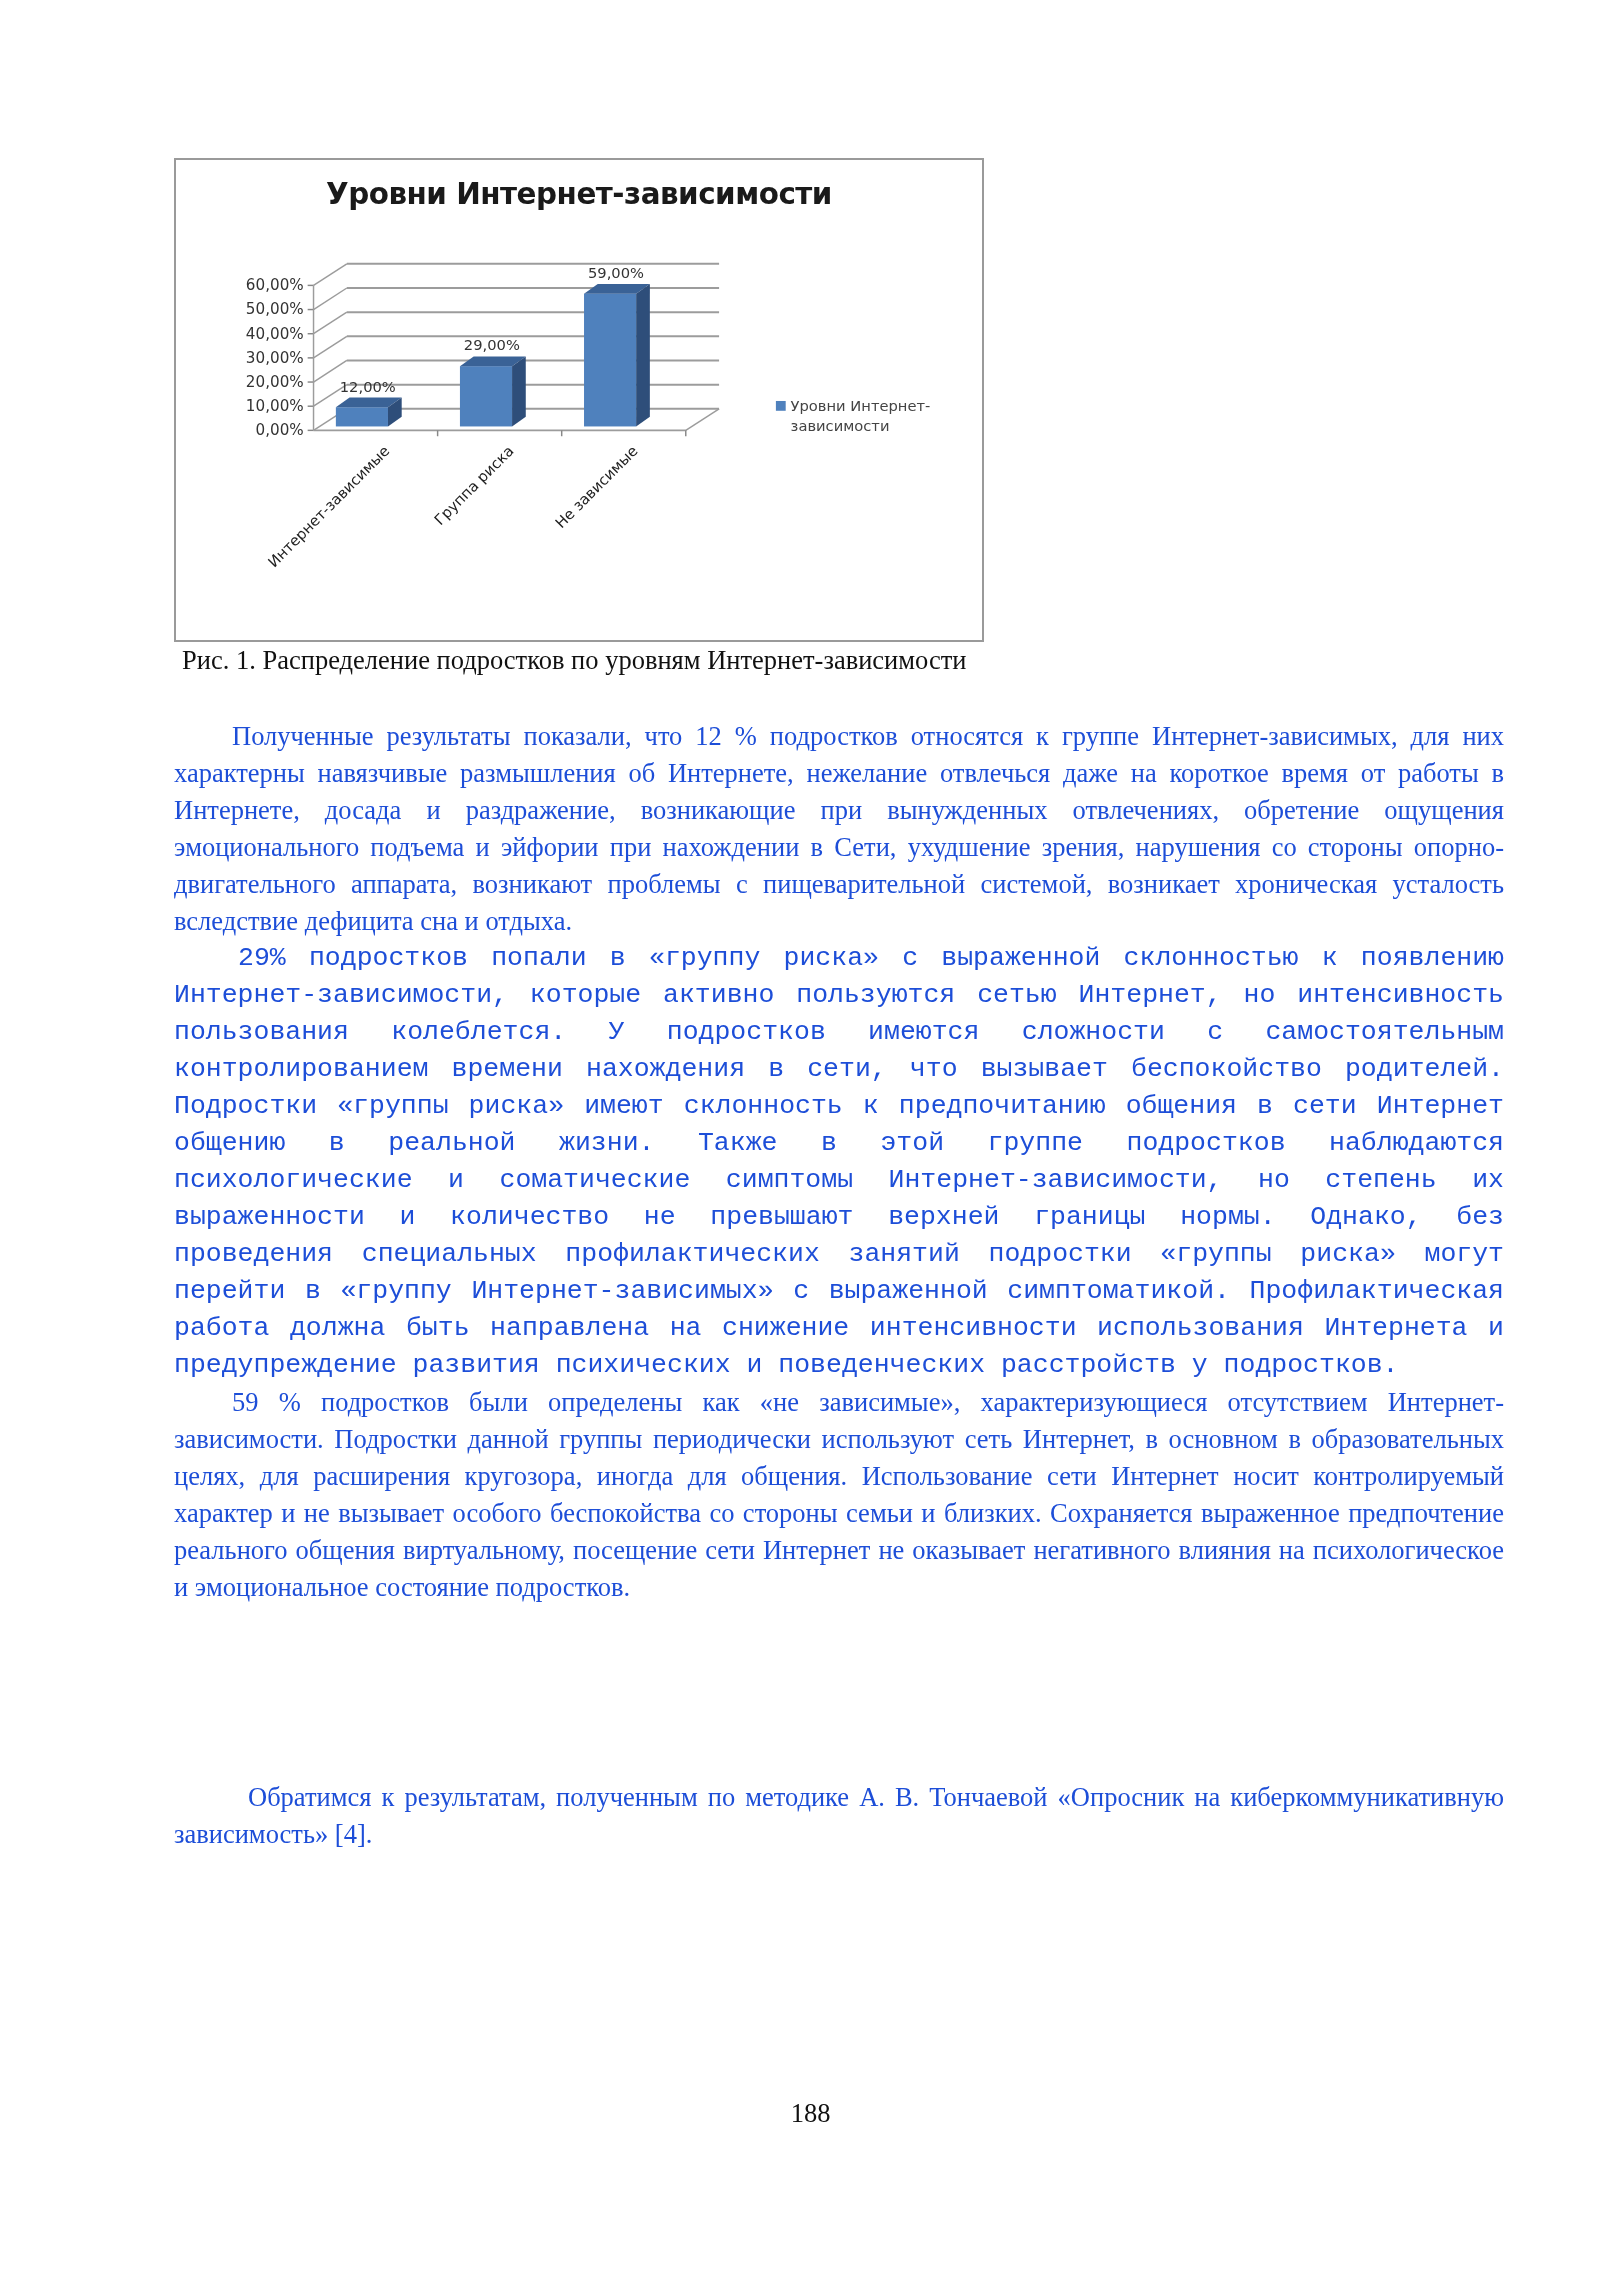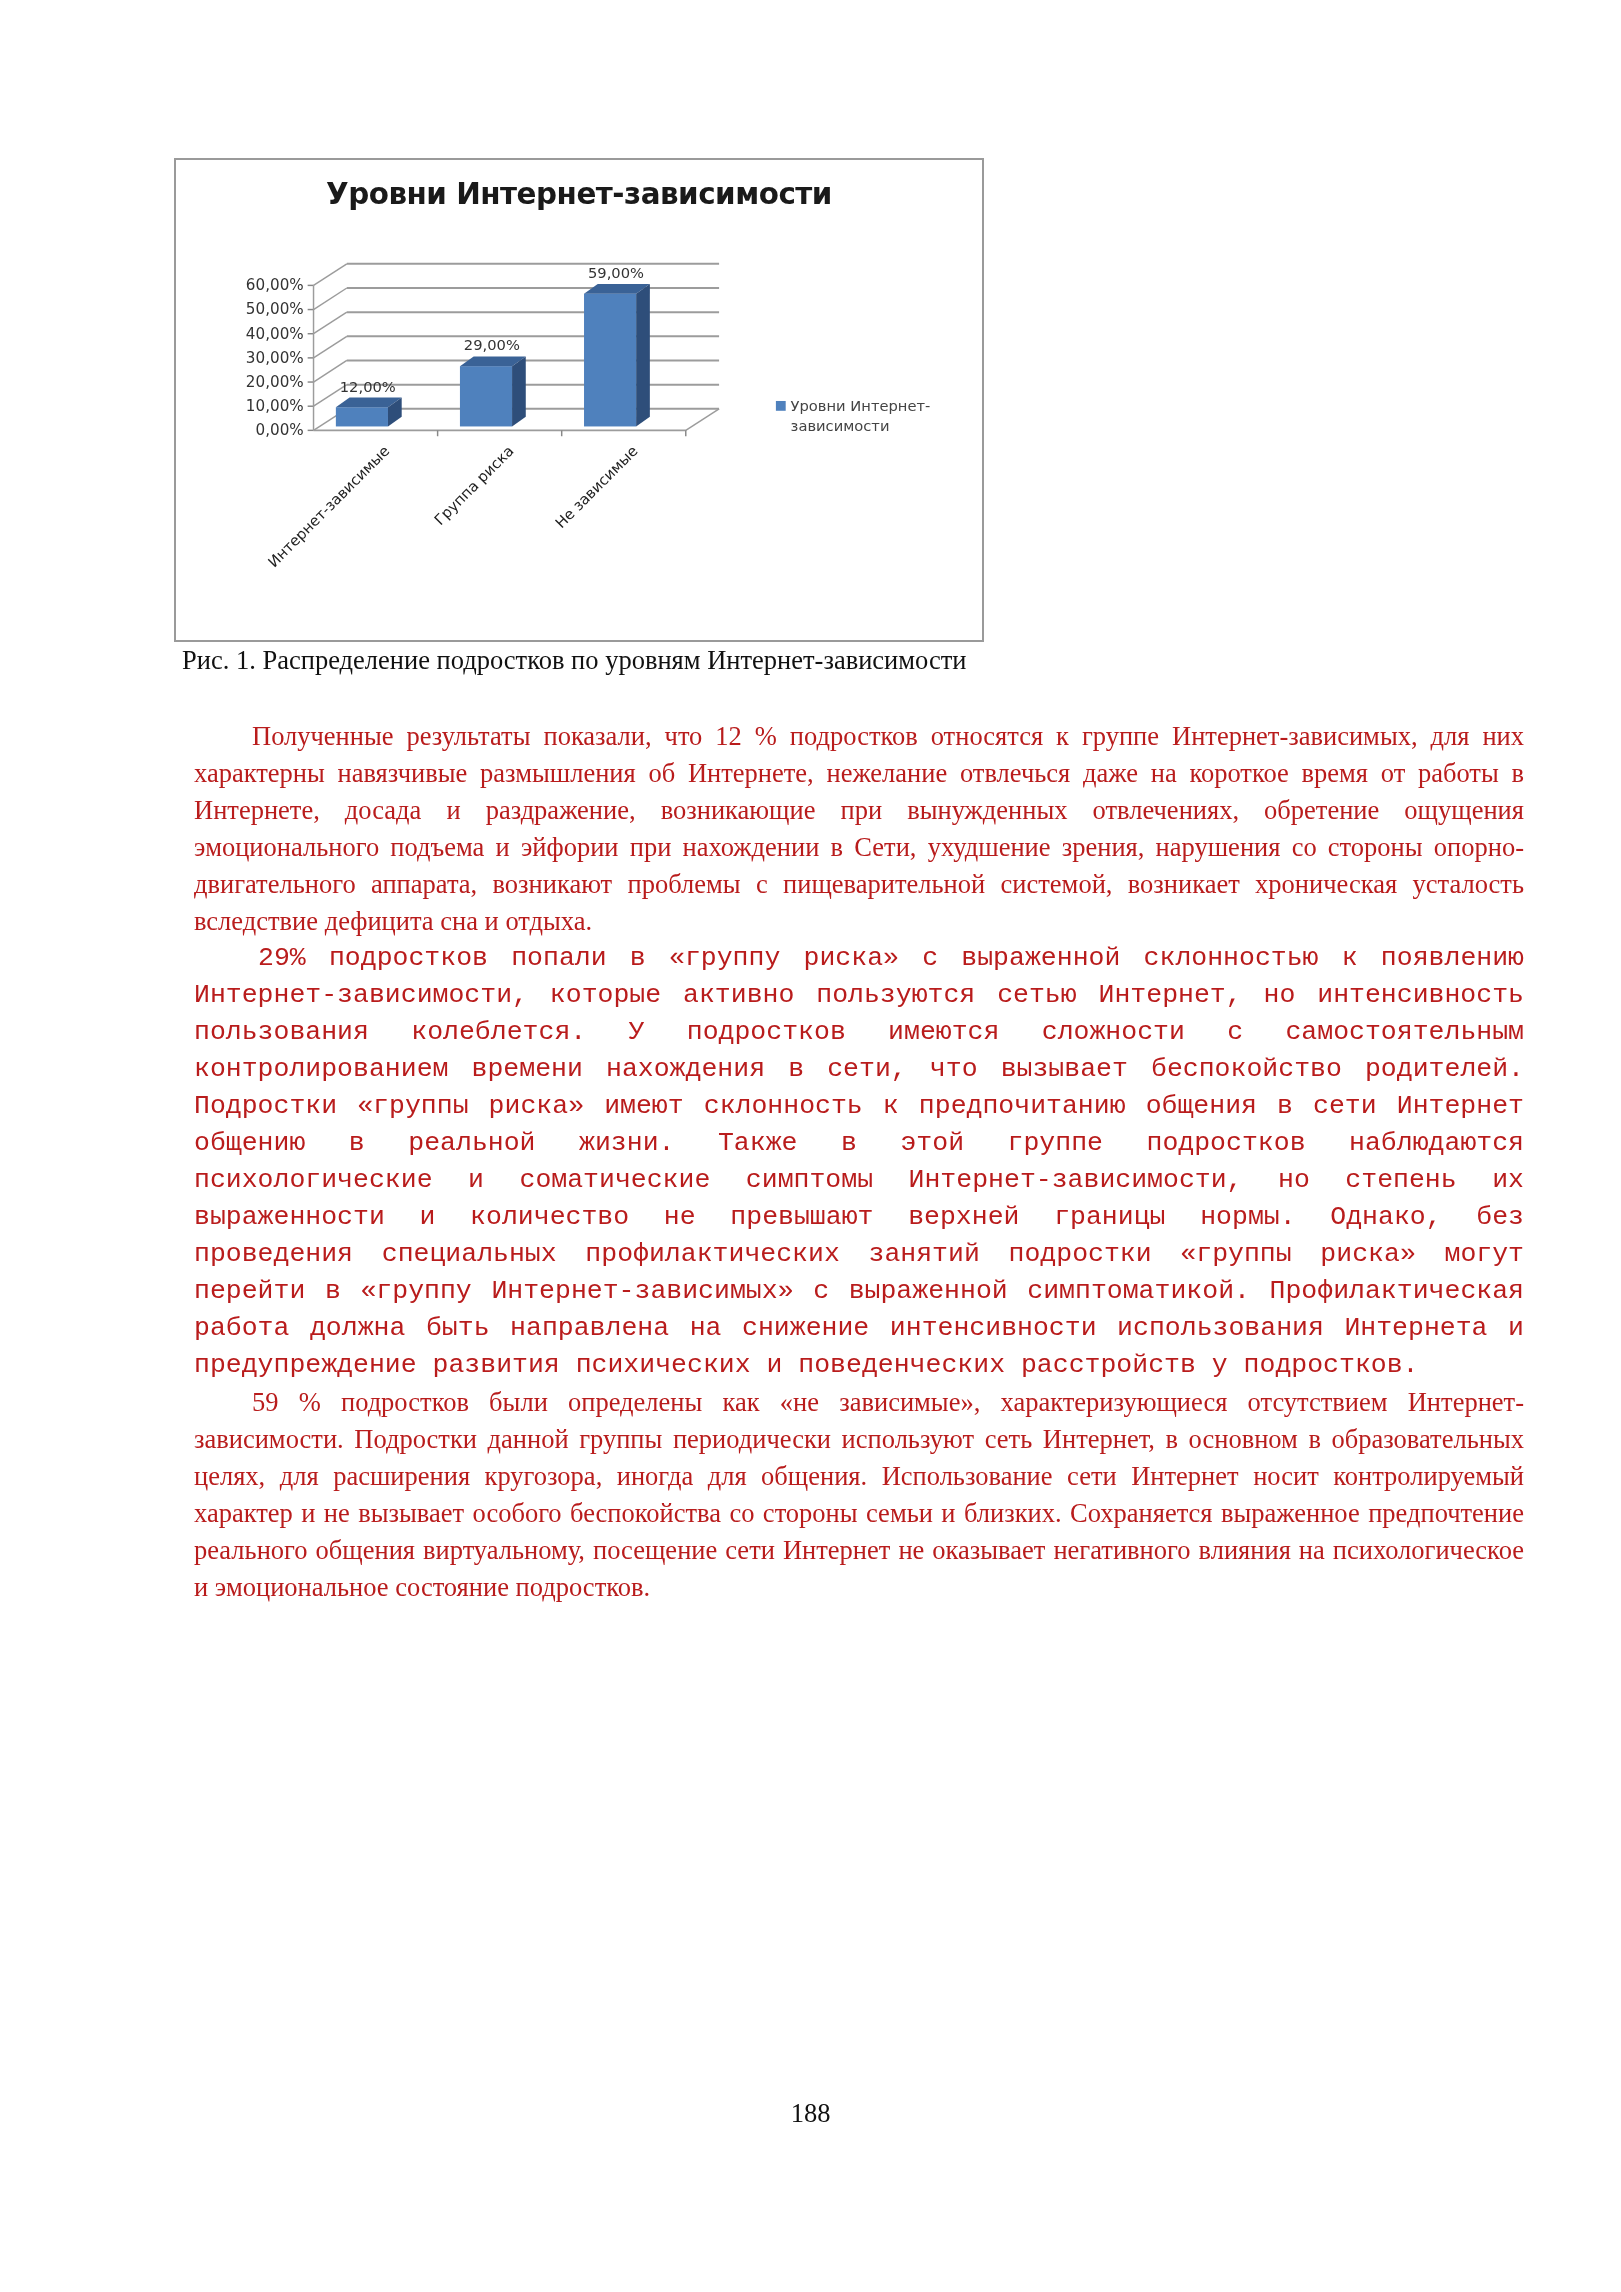--- a/index.html
+++ b/index.html
@@ -17,23 +17,22 @@
     .cat-label { font-family: "DejaVu Sans", sans-serif; font-size: 15px; fill: #222; }
     .legend-text { font-family: "DejaVu Sans", sans-serif; font-size: 15px; fill: #444; }
 
     .caption {
       position: absolute; left: 174px; top: 645px;
       font-family: "Liberation Serif", serif; font-size: 26.5px; color: #111; white-space: nowrap; margin-left: 8px;
     }
 
     .body-text {
       position: absolute; left: 174px; width: 1330px;
-      font-family: "Liberation Serif", serif; font-size: 26.5px; line-height: 37px; color: #b91c1c;
+      font-family: "Liberation Serif", serif; font-size: 26.5px; line-height: 37px; color: #1d4ed8;
       text-align: justify;
-      margin-left: 20px;
     }
     .body-text p { margin: 0; text-indent: 58px; }
     .body-text p.indent-wide { text-indent: 64px; font-family: Liberation Mono, monospace; }
     #para-block { top: 718px; }
     #closing-block { top: 1779px; }
     #closing-block p { text-indent: 74px; }
 
     .page-number {
       position: absolute; left: 0; width: 1621px; top: 2098px; text-align: center;
       font-family: "Liberation Serif", serif; font-size: 26.5px; color: #111;
@@ -113,16 +112,19 @@
   </div>
 
   <div class="caption">Рис. 1. Распределение подростков по уровням Интернет-зависимости</div>
 
   <div class="body-text" id="para-block">
     <p>Полученные результаты показали, что 12 % подростков относятся к группе Интернет-зависимых, для них характерны навязчивые размышления об Интернете, нежелание отвлечься даже на короткое время от работы в Интернете, досада и раздражение, возникающие при вынужденных отвлечениях, обретение ощущения эмоционального подъема и эйфории при нахождении в Сети, ухудшение зрения, нарушения со стороны опорно-двигательного аппарата, возникают проблемы с пищеварительной системой, возникает хроническая усталость вследствие дефицита сна и отдыха.</p>
     <p class="indent-wide">29% подростков попали в «группу риска» с выраженной склонностью к появлению Интернет-зависимости, которые активно пользуются сетью Интернет, но интенсивность пользования колеблется. У подростков имеются сложности с самостоятельным контролированием времени нахождения в сети, что вызывает беспокойство родителей. Подростки «группы риска» имеют склонность к предпочитанию общения в сети Интернет общению в реальной жизни. Также в этой группе подростков наблюдаются психологические и соматические симптомы Интернет-зависимости, но степень их выраженности и количество не превышают верхней границы нормы. Однако, без проведения специальных профилактических занятий подростки «группы риска» могут перейти в «группу Интернет-зависимых» с выраженной симптоматикой. Профилактическая работа должна быть направлена на снижение интенсивности использования Интернета и предупреждение развития психических и поведенческих расстройств у подростков.</p>
     <p>59 % подростков были определены как «не зависимые», характеризующиеся отсутствием Интернет-зависимости. Подростки данной группы периодически используют сеть Интернет, в основном в образовательных целях, для расширения кругозора, иногда для общения. Использование сети Интернет носит контролируемый характер и не вызывает особого беспокойства со стороны семьи и близких. Сохраняется выраженное предпочтение реального общения виртуальному, посещение сети Интернет не оказывает негативного влияния на психологическое и эмоциональное состояние подростков.</p>
   </div>
 
+  <div class="body-text" id="closing-block">
+    <p>Обратимся к результатам, полученным по методике А. В. Тончаевой «Опросник на киберкоммуникативную зависимость» [4].</p>
+  </div>
 
   <div class="page-number">188</div>
 </div>
 
 
 </body></html>

